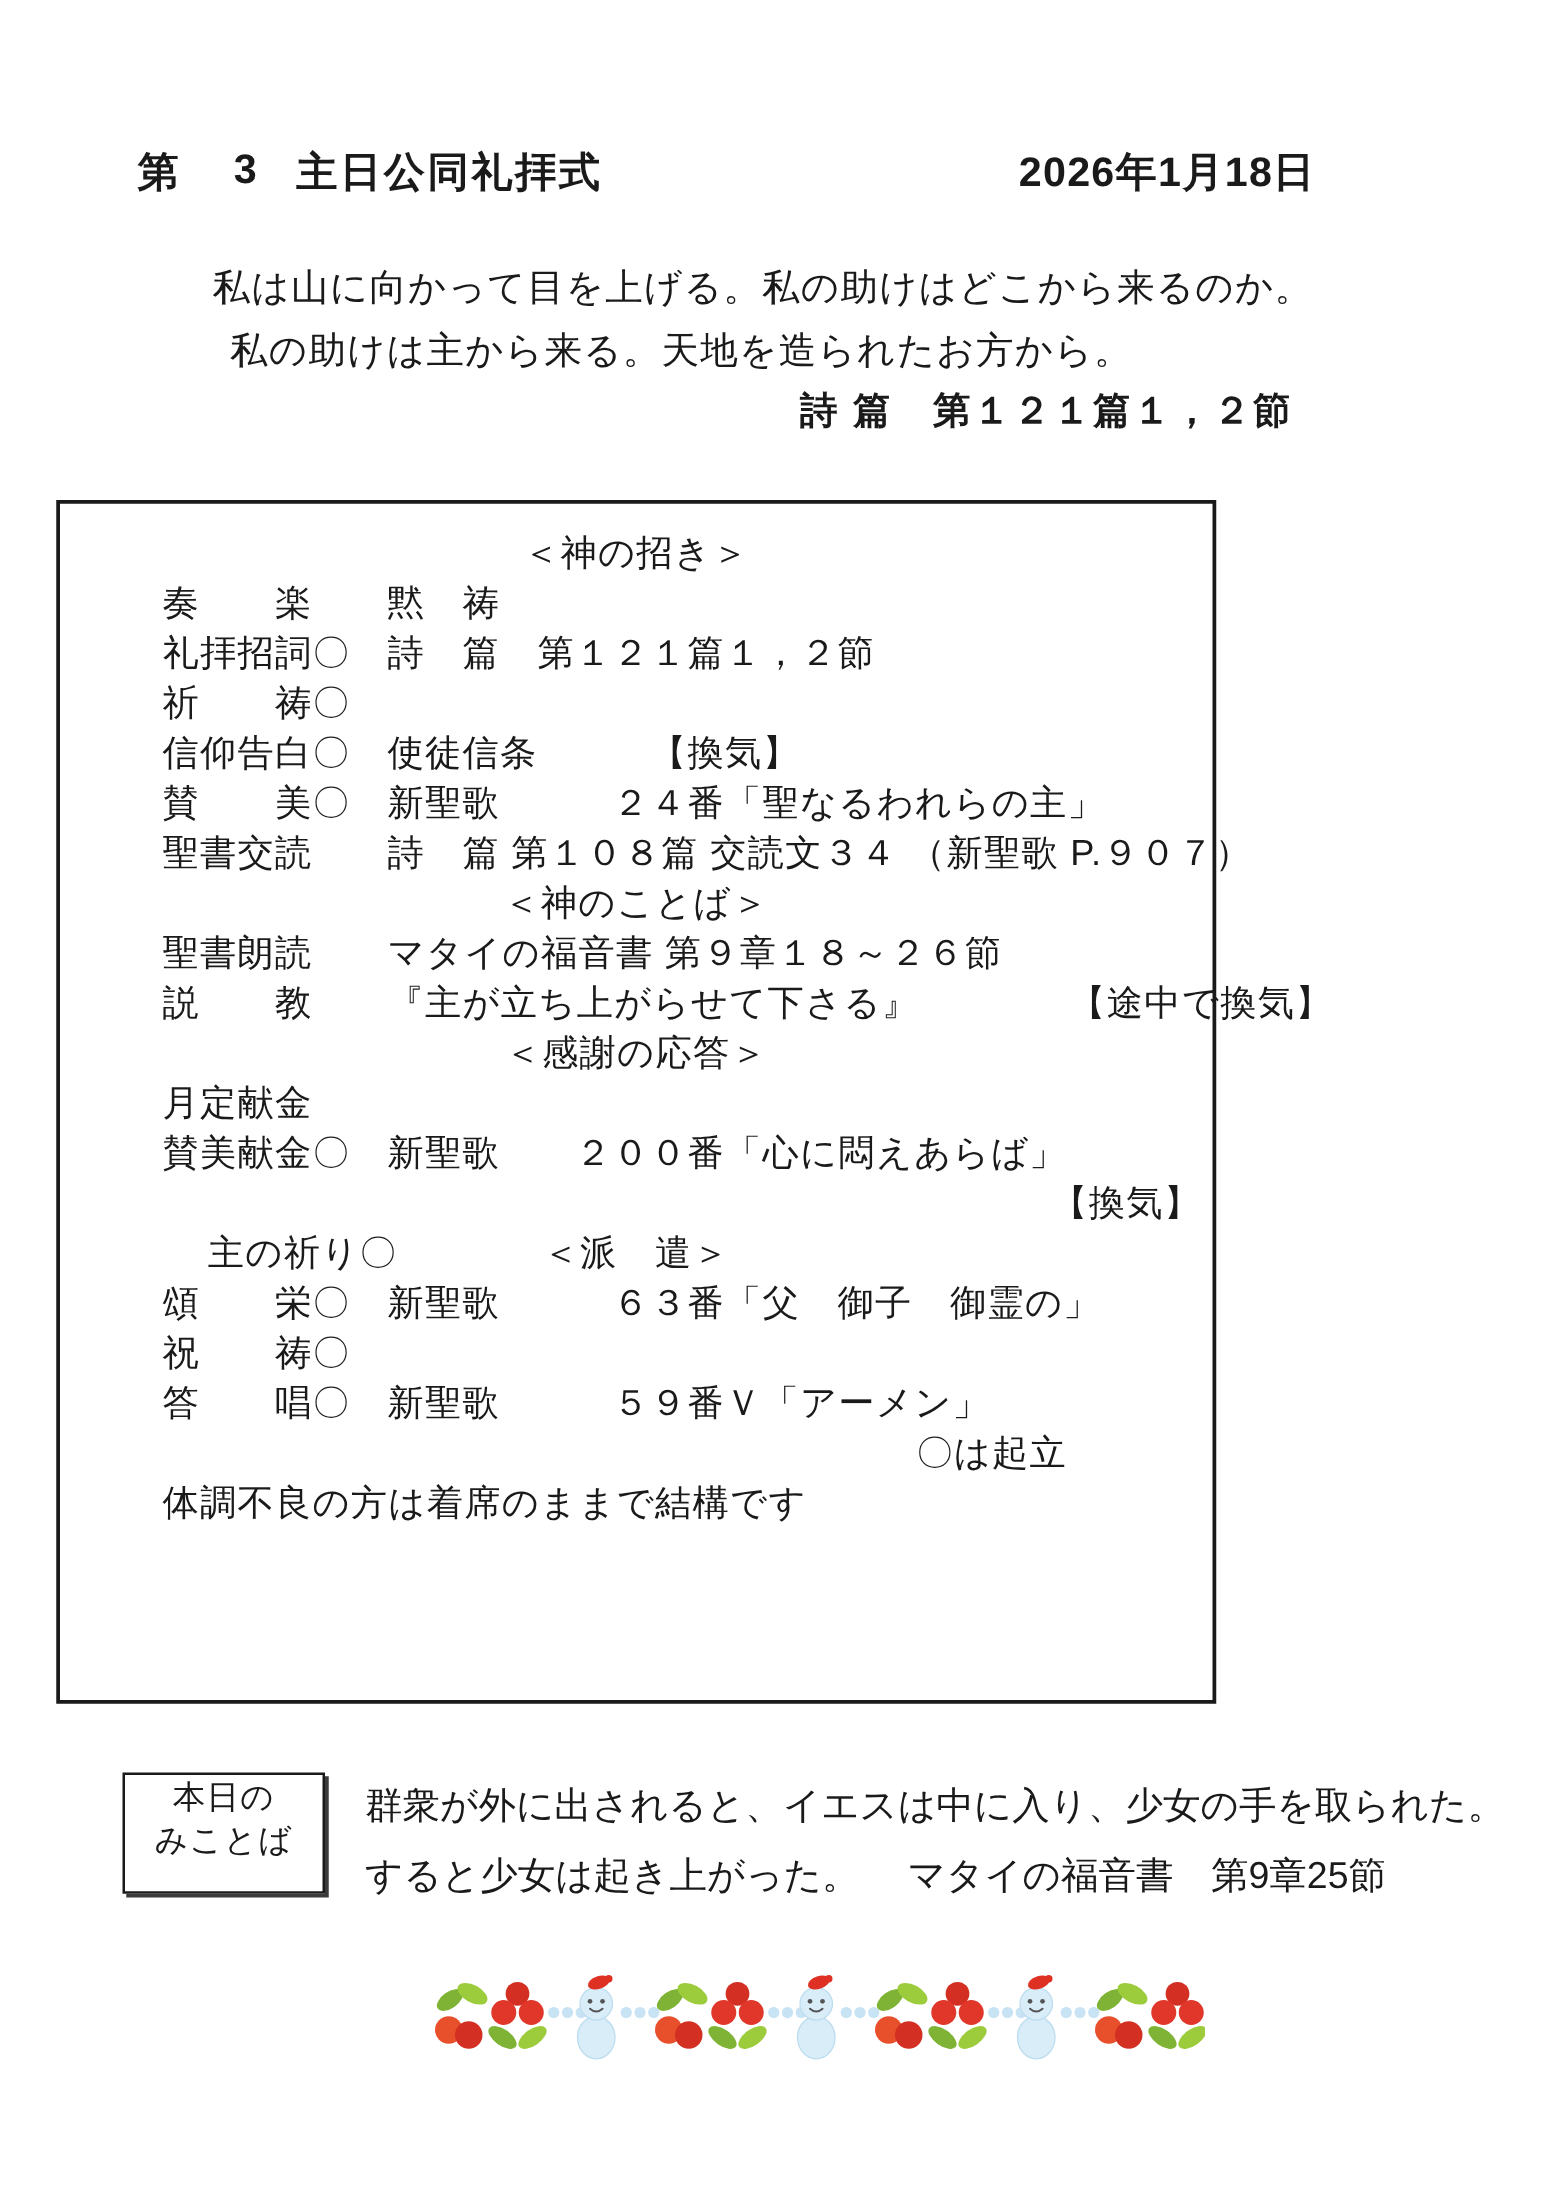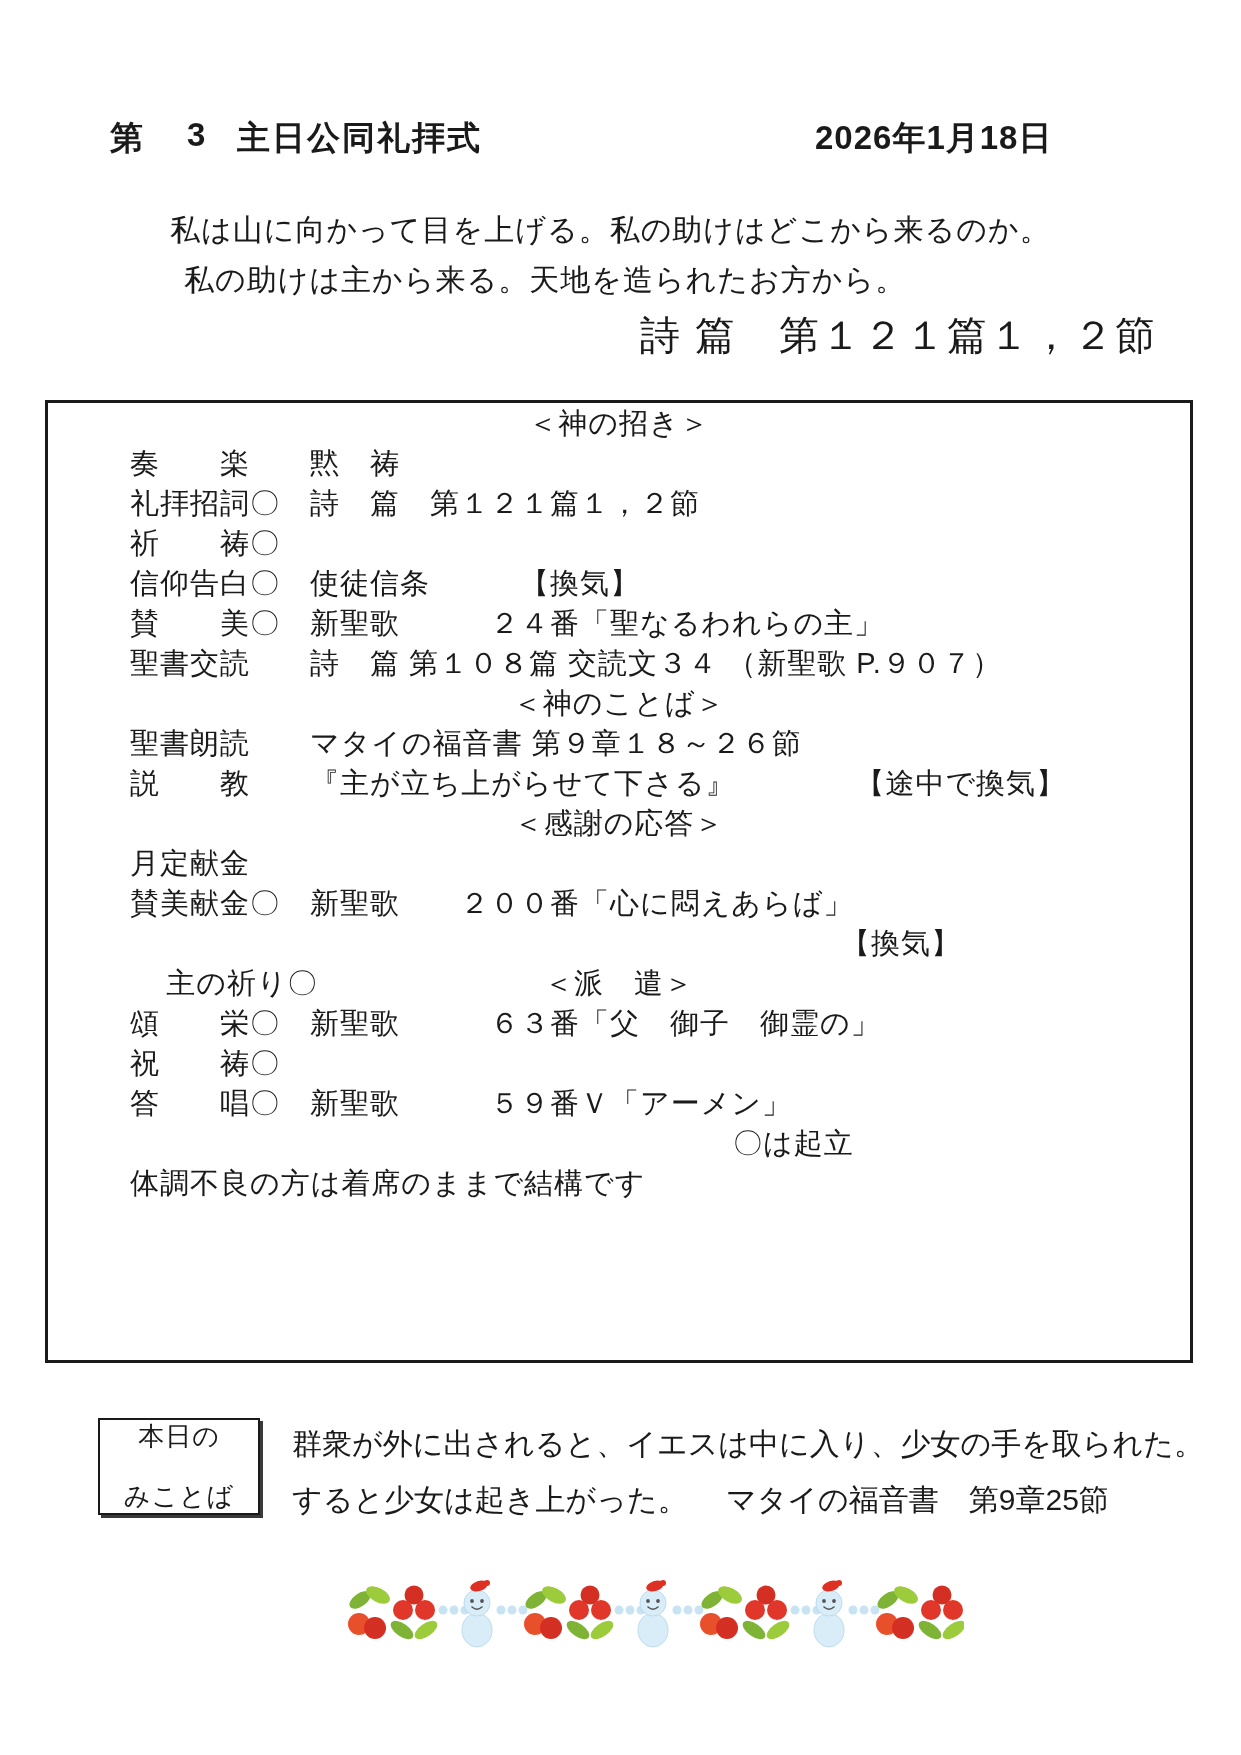--- a/index.html
+++ b/index.html
@@ -10,38 +10,38 @@
   
   .hd{position:absolute;top:116px;font-size:33px;font-weight:bold;letter-spacing:2px;white-space:pre;}
   .hd-dai{left:110px;}
   .hd-num{left:187px;}
   .hd-title{left:237px;}
   .hd-date{left:815px;letter-spacing:1px;}
   
   .quote{position:absolute;left:170px;font-size:30px;letter-spacing:1px;white-space:pre;}
   .quote.l1{top:210px;}
   .quote.l2{top:260px;margin-left:14px;}
-  .quote-ref{position:absolute;left:640px;top:308px;font-size:40px;letter-spacing:2px;white-space:pre;}
+  .quote-ref{position:absolute;left:640px;top:308px;font-size:30px;letter-spacing:2px;white-space:pre;font-weight:bold;}
   
   .worship-box{
-    position:absolute;left:45px;top:400px;width:1148px;height:963px;
-    border:3px solid #1a1a1a;box-sizing:border-box;
+    position:absolute;left:45px;top:400px;width:928px;height:963px;
+    border:3px solid #1a1a1a;box-sizing:border-box;padding-top:20px;
   }
   .row{height:40px;line-height:40px;font-size:29px;padding-left:82px;
        letter-spacing:1px;white-space:pre;}
   .row.center{text-align:center;padding-left:0;}
   .row.offset{padding-left:685px;}
   .row.split{position:relative;}
   .row.split .right-tag{position:absolute;left:793px;top:0;white-space:pre;}
   
   .word-box{
     position:absolute;left:98px;top:1418px;width:162px;height:97px;
     border:2px solid #1a1a1a;box-shadow:3px 3px 0 #3a3a3a;box-sizing:border-box;
-    display:flex;flex-direction:column;justify-content:center;align-items:center;
-    font-size:26px;letter-spacing:1px;gap:25px;
+    display:flex;flex-direction:column;justify-content:flex-start;align-items:center;
+    font-size:26px;letter-spacing:1px;
   }
   .verse{position:absolute;left:292px;font-size:30px;letter-spacing:0px;white-space:pre;}
   .verse.l1{top:1424px;}
   .verse.l2{top:1480px;}
   
   .decor{position:absolute;left:348px;top:1576px;width:616px;height:78px;}
 </style>
 </head>
 <body>
 

